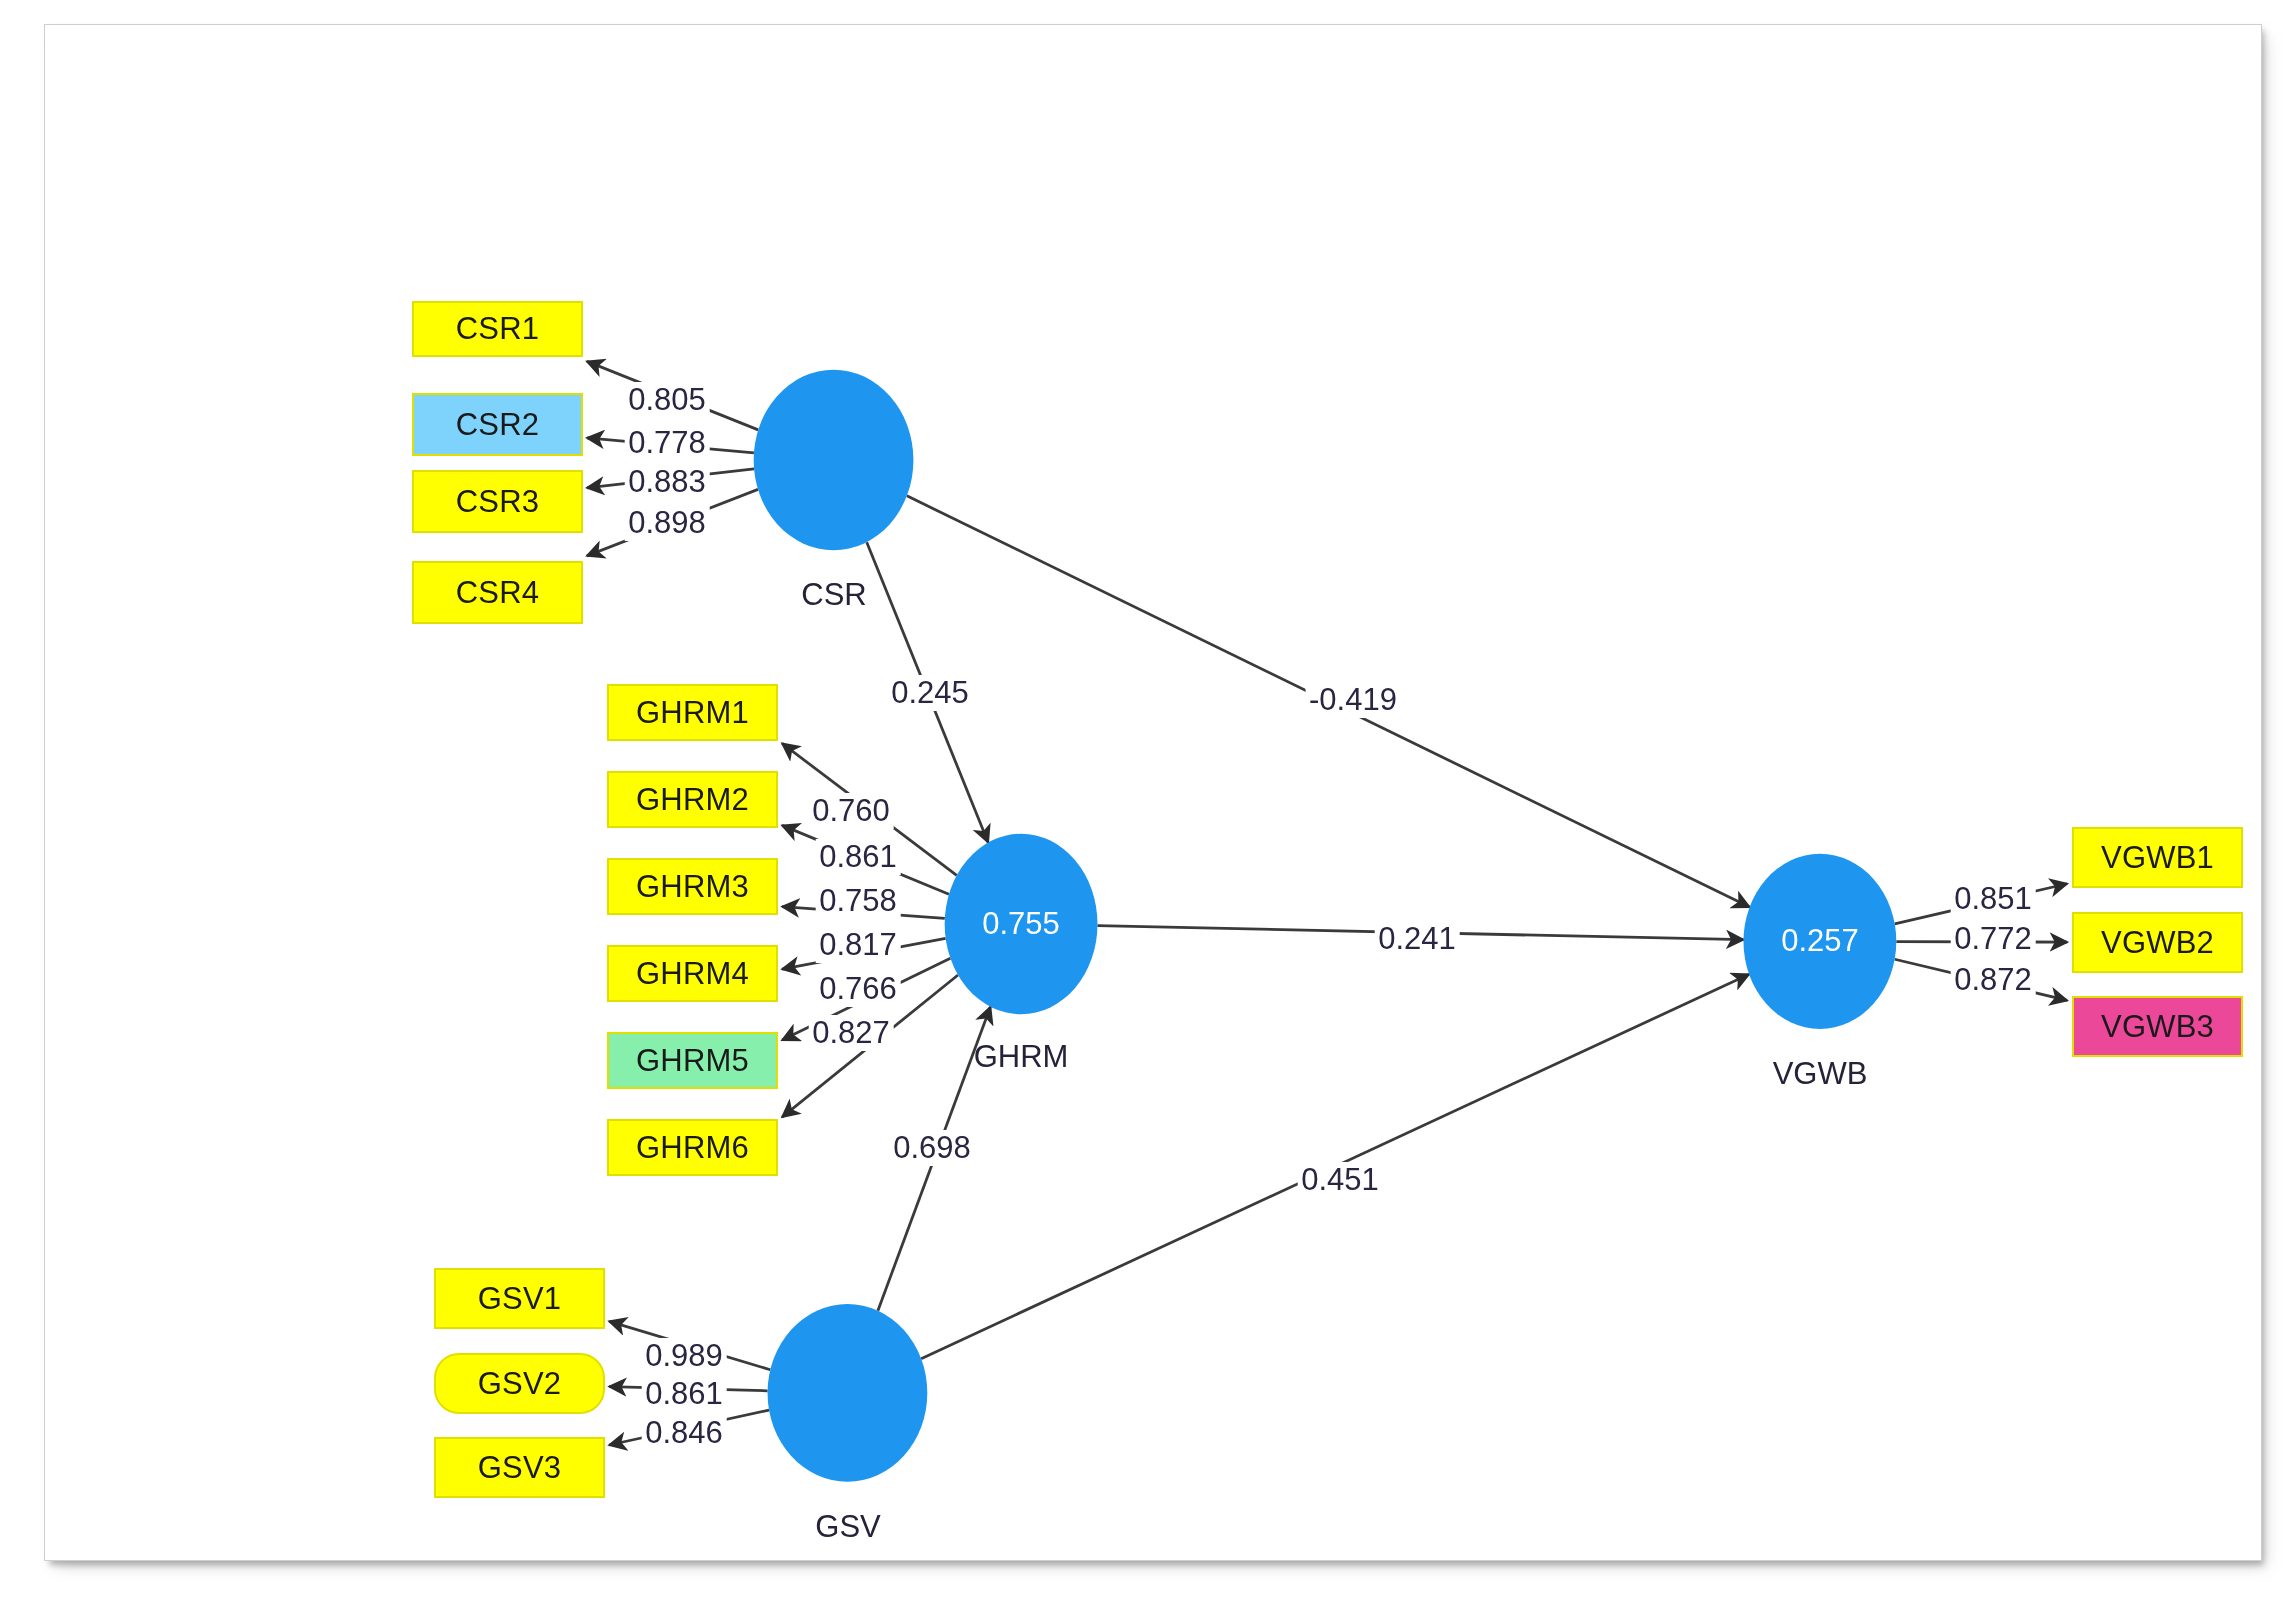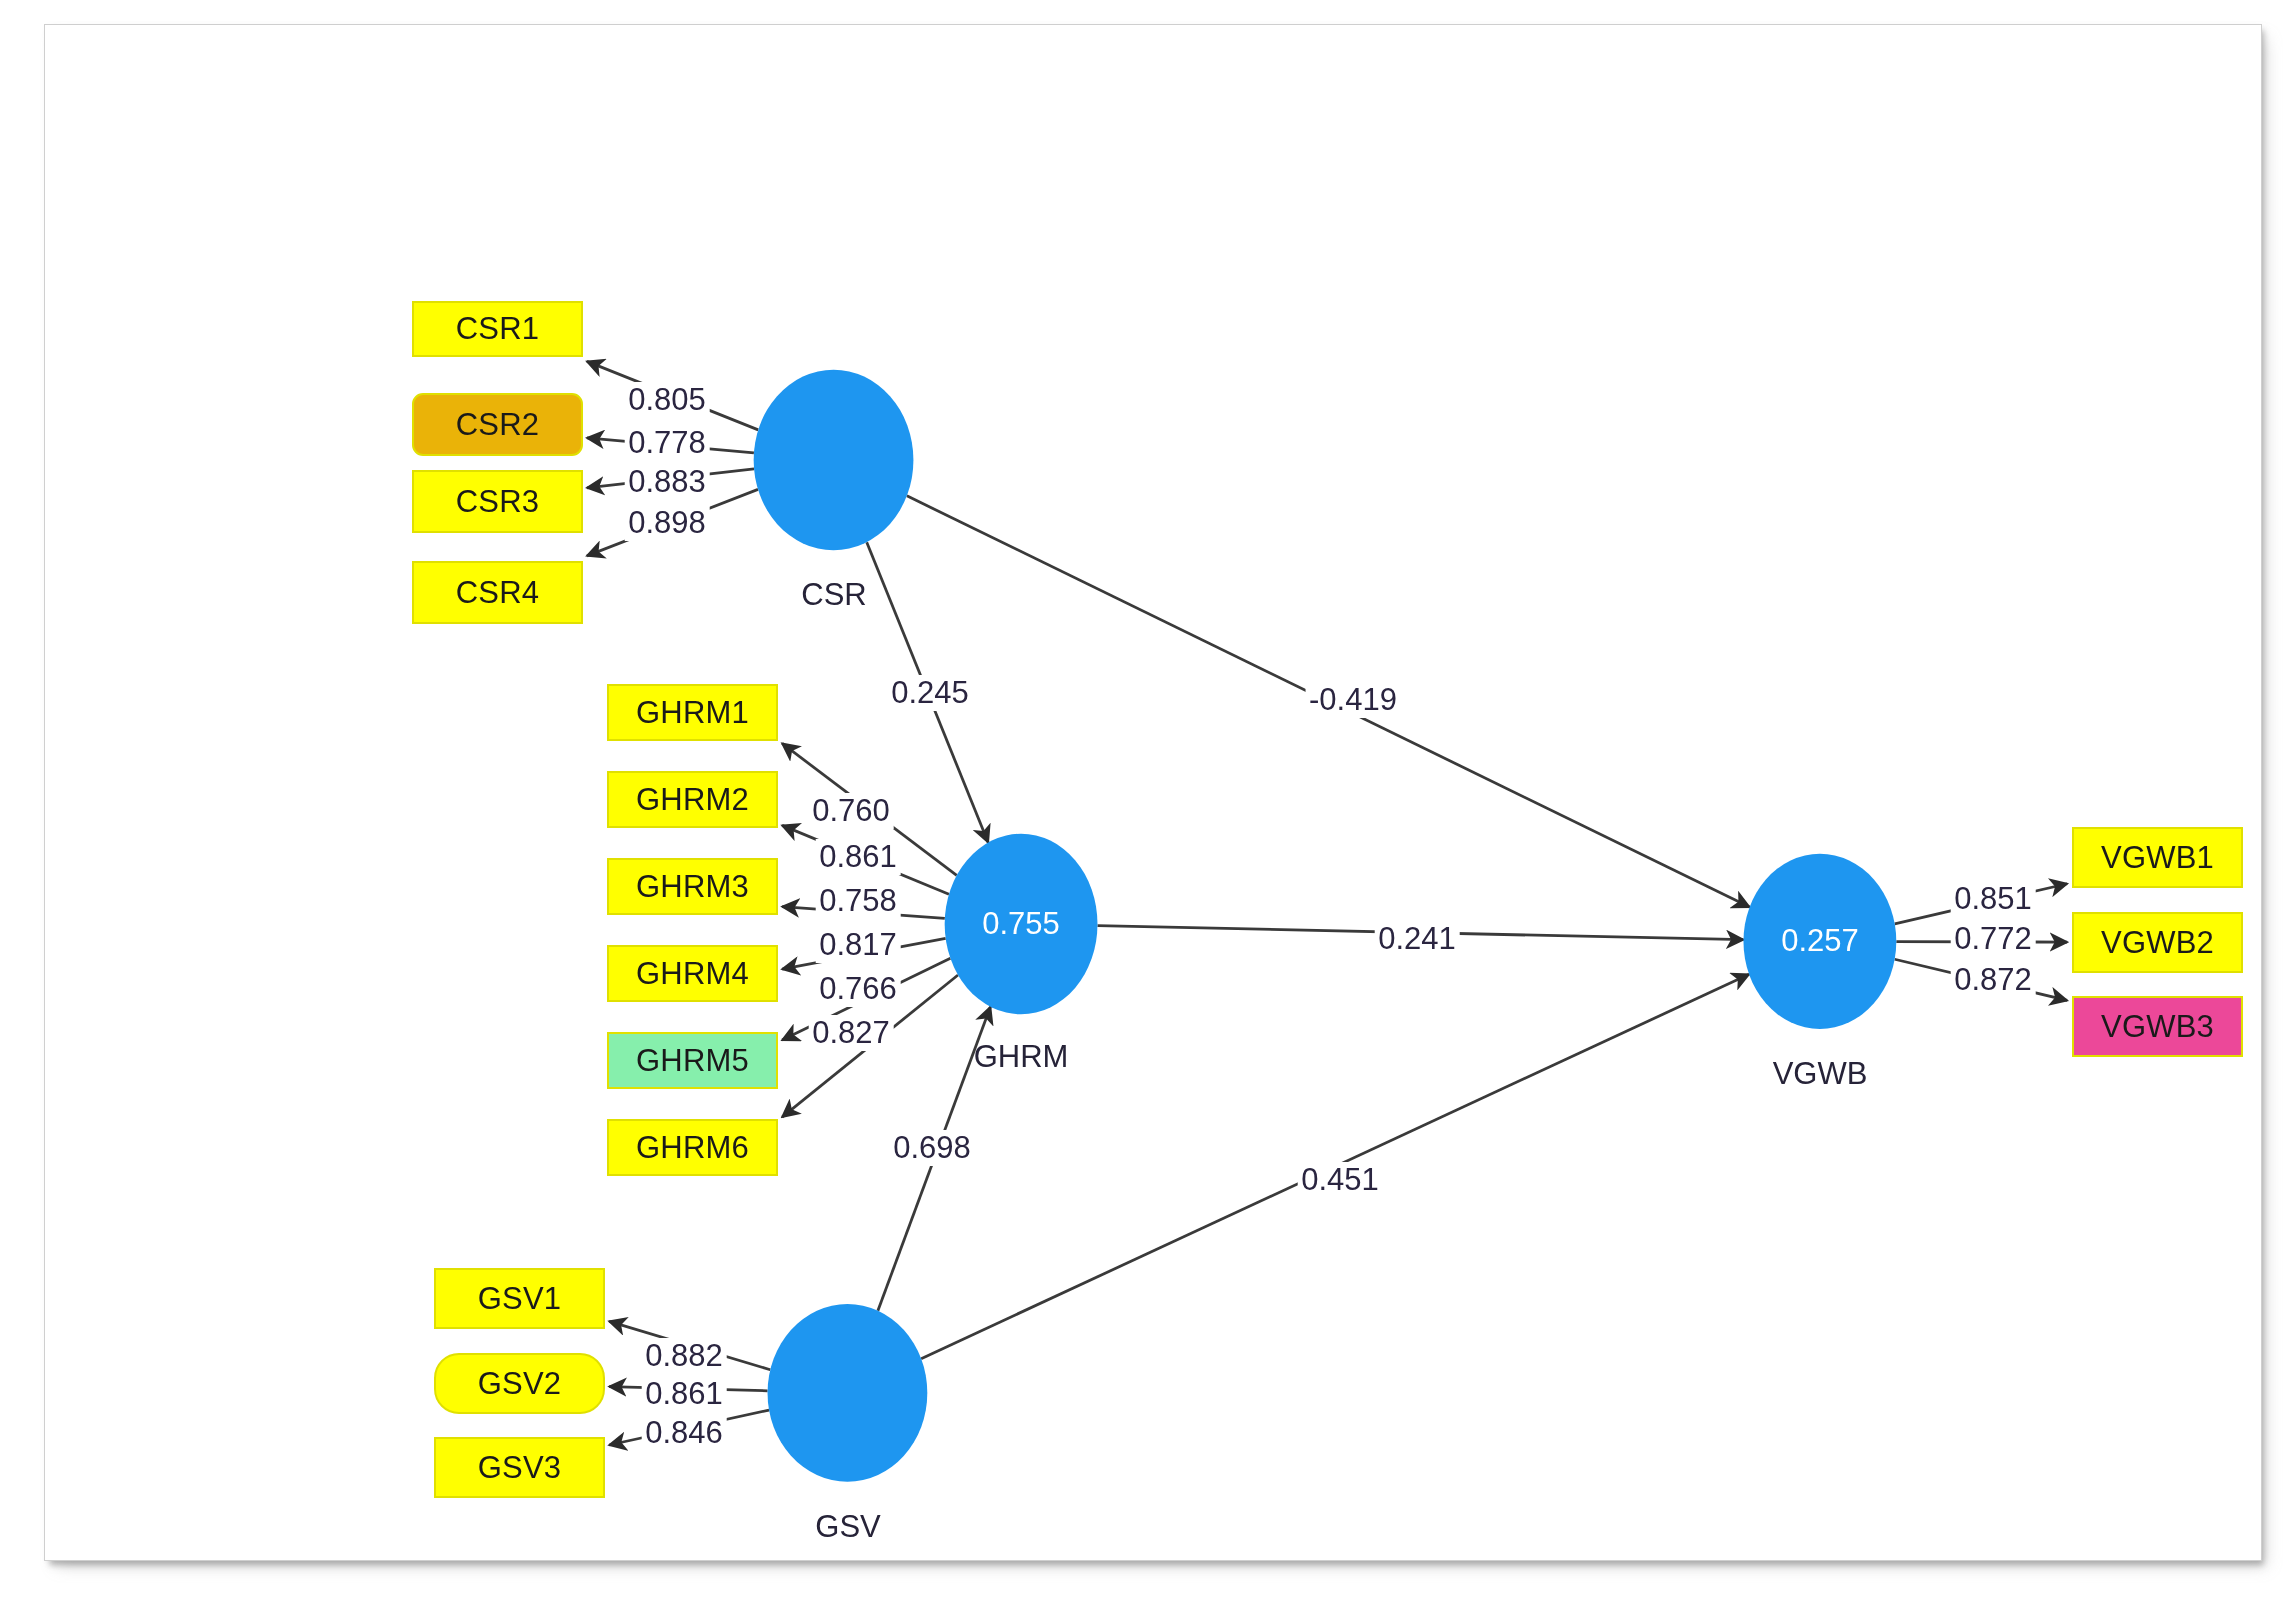--- a/index.html
+++ b/index.html
@@ -81,21 +81,21 @@
         <ellipse cx="1470" cy="1330" rx="110" ry="130" fill="#1E96F0"></ellipse>
         <ellipse cx="1220" cy="2005" rx="115" ry="128" fill="#1E96F0"></ellipse>
         <ellipse cx="2620" cy="1355" rx="110" ry="126" fill="#1E96F0"></ellipse>
       </g>
   </svg>
 
   <div id="indicator-layer">
       <div class="ind-box" style="left: 412px; top: 301px; width: 171px; height: 56px; background: rgb(255, 255, 0); border-color: rgb(224, 224, 0);">
         <span>CSR1</span>
       </div>
-      <div class="ind-box" style="left: 412px; top: 393px; width: 171px; height: 63px; background: #eab308; border-color: rgb(224, 224, 0); border-radius: 11px;">
+      <div class="ind-box" style="left: 412px; top: 393px; width: 171px; height: 63px; background: #7dd3fc; border-color: rgb(224, 224, 0);">
         <span>CSR2</span>
       </div>
       <div class="ind-box" style="left: 412px; top: 470px; width: 171px; height: 63px; background: rgb(255, 255, 0); border-color: rgb(224, 224, 0);">
         <span>CSR3</span>
       </div>
       <div class="ind-box" style="left: 412px; top: 561px; width: 171px; height: 63px; background: rgb(255, 255, 0); border-color: rgb(224, 224, 0);">
         <span>CSR4</span>
       </div>
       <div class="ind-box" style="left: 607px; top: 684px; width: 171px; height: 57px; background: rgb(255, 255, 0); border-color: rgb(224, 224, 0);">
         <span>GHRM1</span>
@@ -138,21 +138,21 @@
       <div class="coef" style="left: 667px; top: 400px;">0.805</div>
       <div class="coef" style="left: 667px; top: 443px;">0.778</div>
       <div class="coef" style="left: 667px; top: 482px;">0.883</div>
       <div class="coef" style="left: 667px; top: 523px;">0.898</div>
       <div class="coef" style="left: 851px; top: 811px;">0.760</div>
       <div class="coef" style="left: 858px; top: 857px;">0.861</div>
       <div class="coef" style="left: 858px; top: 901px;">0.758</div>
       <div class="coef" style="left: 858px; top: 945px;">0.817</div>
       <div class="coef" style="left: 858px; top: 989px;">0.766</div>
       <div class="coef" style="left: 851px; top: 1033px;">0.827</div>
-      <div class="coef" style="left: 684px; top: 1356px;">0.882</div>
+      <div class="coef" style="left: 684px; top: 1356px;">0.989</div>
       <div class="coef" style="left: 684px; top: 1394px;">0.861</div>
       <div class="coef" style="left: 684px; top: 1433px;">0.846</div>
       <div class="coef" style="left: 1993px; top: 899px;">0.851</div>
       <div class="coef" style="left: 1993px; top: 939px;">0.772</div>
       <div class="coef" style="left: 1993px; top: 980px;">0.872</div>
       <div class="coef" style="left: 930px; top: 693px;">0.245</div>
       <div class="coef" style="left: 1353px; top: 700px;">-0.419</div>
       <div class="coef" style="left: 1417px; top: 939px;">0.241</div>
       <div class="coef" style="left: 932px; top: 1148px;">0.698</div>
       <div class="coef" style="left: 1340px; top: 1180px;">0.451</div>

